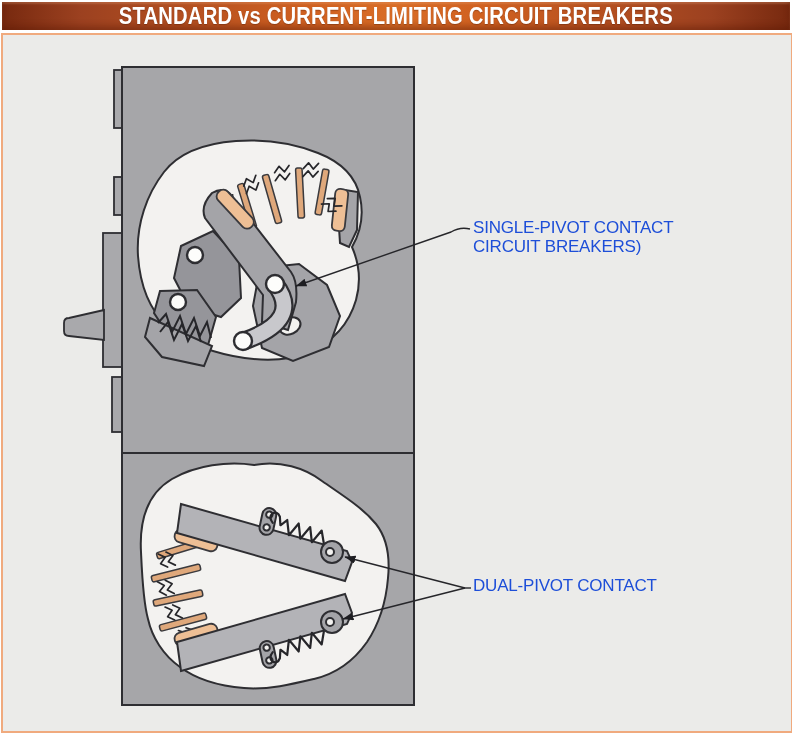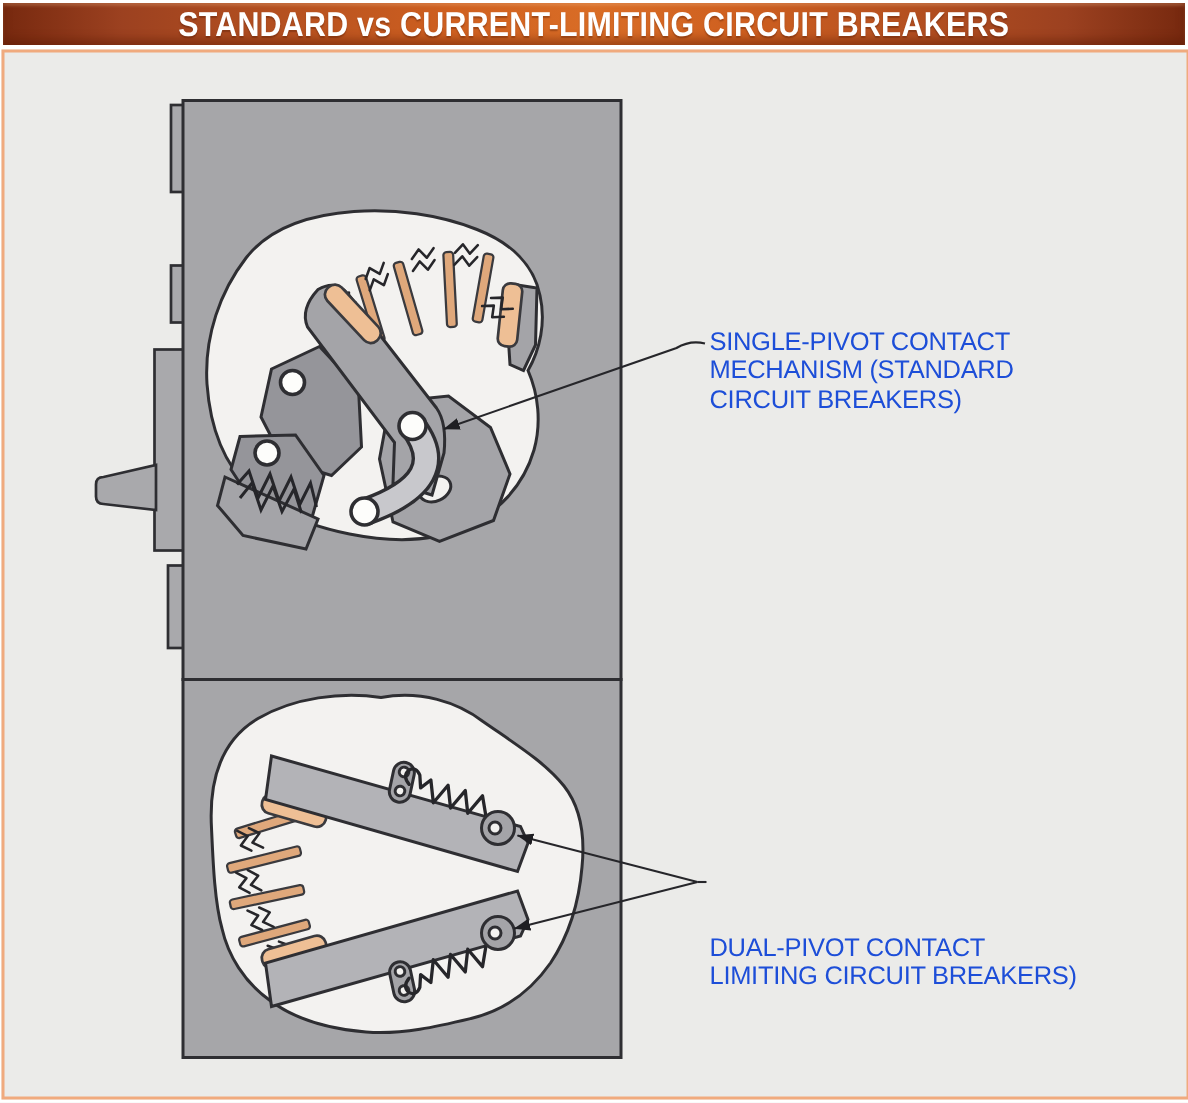--- a/index.html
+++ b/index.html
@@ -44,21 +44,21 @@
   .link-under{fill:none;stroke:#2e2e32;stroke-width:19;stroke-linecap:round;}
   .link-over{fill:none;stroke:#c8c8cc;stroke-width:14.5;stroke-linecap:round;}
 
   
   .callout{
     position:absolute;color:#1d4ed8;font-size:17px;line-height:19.3px;
     letter-spacing:-0.2px;white-space:nowrap;
   }
   .callout span{display:block;}
   .callout-1{left:473px;top:218px;}
-  .callout-2{left:473px;top:576px;margin-top:46px;}
+  .callout-2{left:473px;top:576px;}
 </style>
 </head>
 <body>
 
 <div class="header-bar">
   <div class="title">STANDARD vs CURRENT-LIMITING CIRCUIT BREAKERS</div>
 </div>
 
 <div class="panel"></div>
 
@@ -212,20 +212,18 @@
   <g>
     <path class="leader" d="M470,229 C462,227 456,229 451,232 L296,286" marker-end="url(#ah)"></path>
     <path class="leader" d="M471,588 L465,588"></path>
     <path class="leader" d="M465,588 L345,557" marker-end="url(#ah)"></path>
     <path class="leader" d="M465,588 L343,619" marker-end="url(#ah)"></path>
   </g>
 </svg>
 
 <div class="callout callout-1">
   <span>SINGLE-PIVOT CONTACT</span>
-  <span>MECHANISM (STANDARD</span>
   <span>CIRCUIT BREAKERS)</span>
 </div>
 
 <div class="callout callout-2">
   <span>DUAL-PIVOT CONTACT</span>
-  <span>LIMITING CIRCUIT BREAKERS)</span>
 </div>
 
 </body></html>

